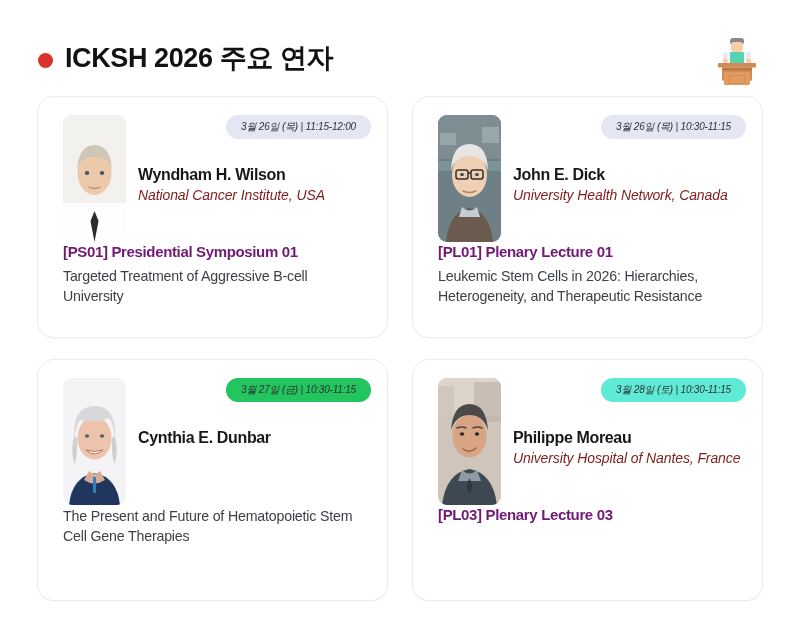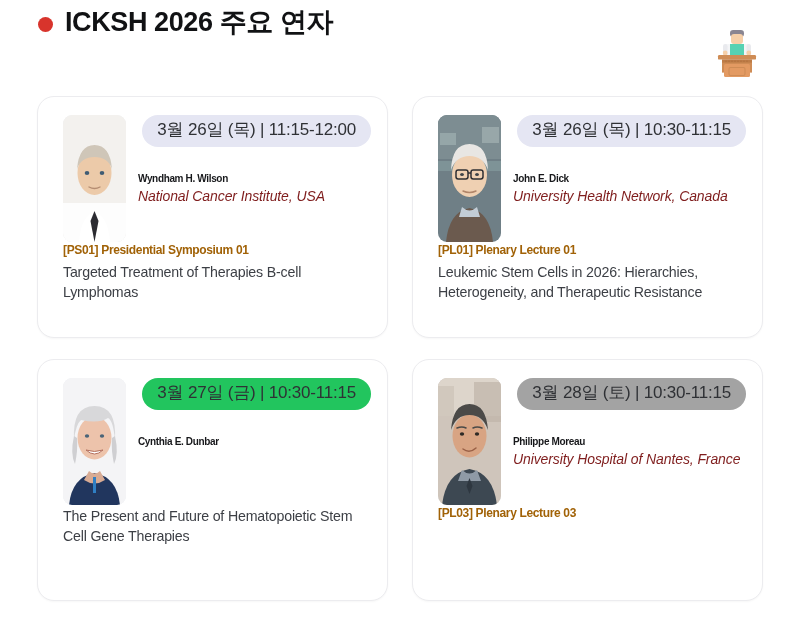--- a/index.html
+++ b/index.html
@@ -17,25 +17,25 @@
   #page {
     position: relative;
     width: 800px;
     height: 637px;
     background: #ffffff;
   }
 
   
   .header {
     position: absolute;
-    left: 0; top: 4px;
+    left: 0; top: 12px;
     width: 800px;
     height: 92px;
     display: flex;
-    align-items: flex-start;
+    align-items: center;
   }
   .header-left {
     display: flex;
     align-items: center;
     margin-left: 38px;
     gap: 12px;
   }
   .bullet-dot {
     width: 15px;
     height: 15px;
@@ -107,59 +107,60 @@
     display: flex;
     flex-direction: column;
     align-items: flex-end;
     padding-left: 10px;
   }
 
   .date-badge {
     display: inline-block;
     border-radius: 999px;
     padding: 6px 15px 7px;
-    font-size: 17px;
+    font-size: 10px;
     color: #2f3135;
     white-space: nowrap;
     letter-spacing: -0.2px;
     line-height: 1.1;
+    font-style: italic;
   }
   .badge-lavender { background: #e5e6f3; }
   .badge-pink     { background: #22c55e; }
-  .badge-green    { background: #a3a3a3; }
+  .badge-green    { background: #5eead4; }
 
   .speaker-block {
     width: 100%;
     margin-top: 26px;
     padding-left: 2px;
   }
   .speaker-name {
-    font-size: 10px;
+    font-size: 16px;
     font-weight: 700;
     color: #17181b;
     letter-spacing: -0.35px;
     line-height: 1.2;
   }
   .speaker-affil {
     margin-top: 2px;
     font-size: 14px;
     font-style: italic;
     color: #7f1d1d;
     line-height: 1.32;
     letter-spacing: -0.1px;
   }
 
   
   .card-body {
     padding: 0 18px 0 25px;
   }
   .session-code {
-    font-size: 12px;
+    font-size: 15px;
     font-weight: 700;
-    color: #a16207;
+    color: #701a75;
     letter-spacing: -0.35px;
     line-height: 1.25;
     margin-bottom: 4px;
   }
   .session-title {
     font-size: 14.2px;
     color: #3c3f45;
     line-height: 1.42;
     letter-spacing: -0.18px;
   }
@@ -233,21 +234,21 @@
         <div class="card-topright">
           <span class="date-badge badge-lavender">3월 26일 (목) | 11:15-12:00</span>
           <div class="speaker-block">
             <div class="speaker-name">Wyndham H. Wilson</div>
             <div class="speaker-affil">National Cancer Institute, USA</div>
           </div>
         </div>
       </div>
       <div class="card-body">
         <div class="session-code">[PS01] Presidential Symposium 01</div>
-        <div class="session-title">Targeted Treatment of Therapies B-cell Lymphomas</div>
+        <div class="session-title">Targeted Treatment of Aggressive B-cell University</div>
       </div>
     </div>
 
     <div class="card">
       <div class="card-top">
         <div class="photo">
           <svg viewBox="0 0 63 127" preserveAspectRatio="xMidYMid slice" aria-hidden="true">
             <rect width="63" height="127" fill="#6f7f86"></rect>
             <rect x="0" y="0" width="63" height="44" fill="#7d8d92"></rect>
             <rect x="2" y="18" width="16" height="12" fill="#9fb0b2" opacity="0.7"></rect>

